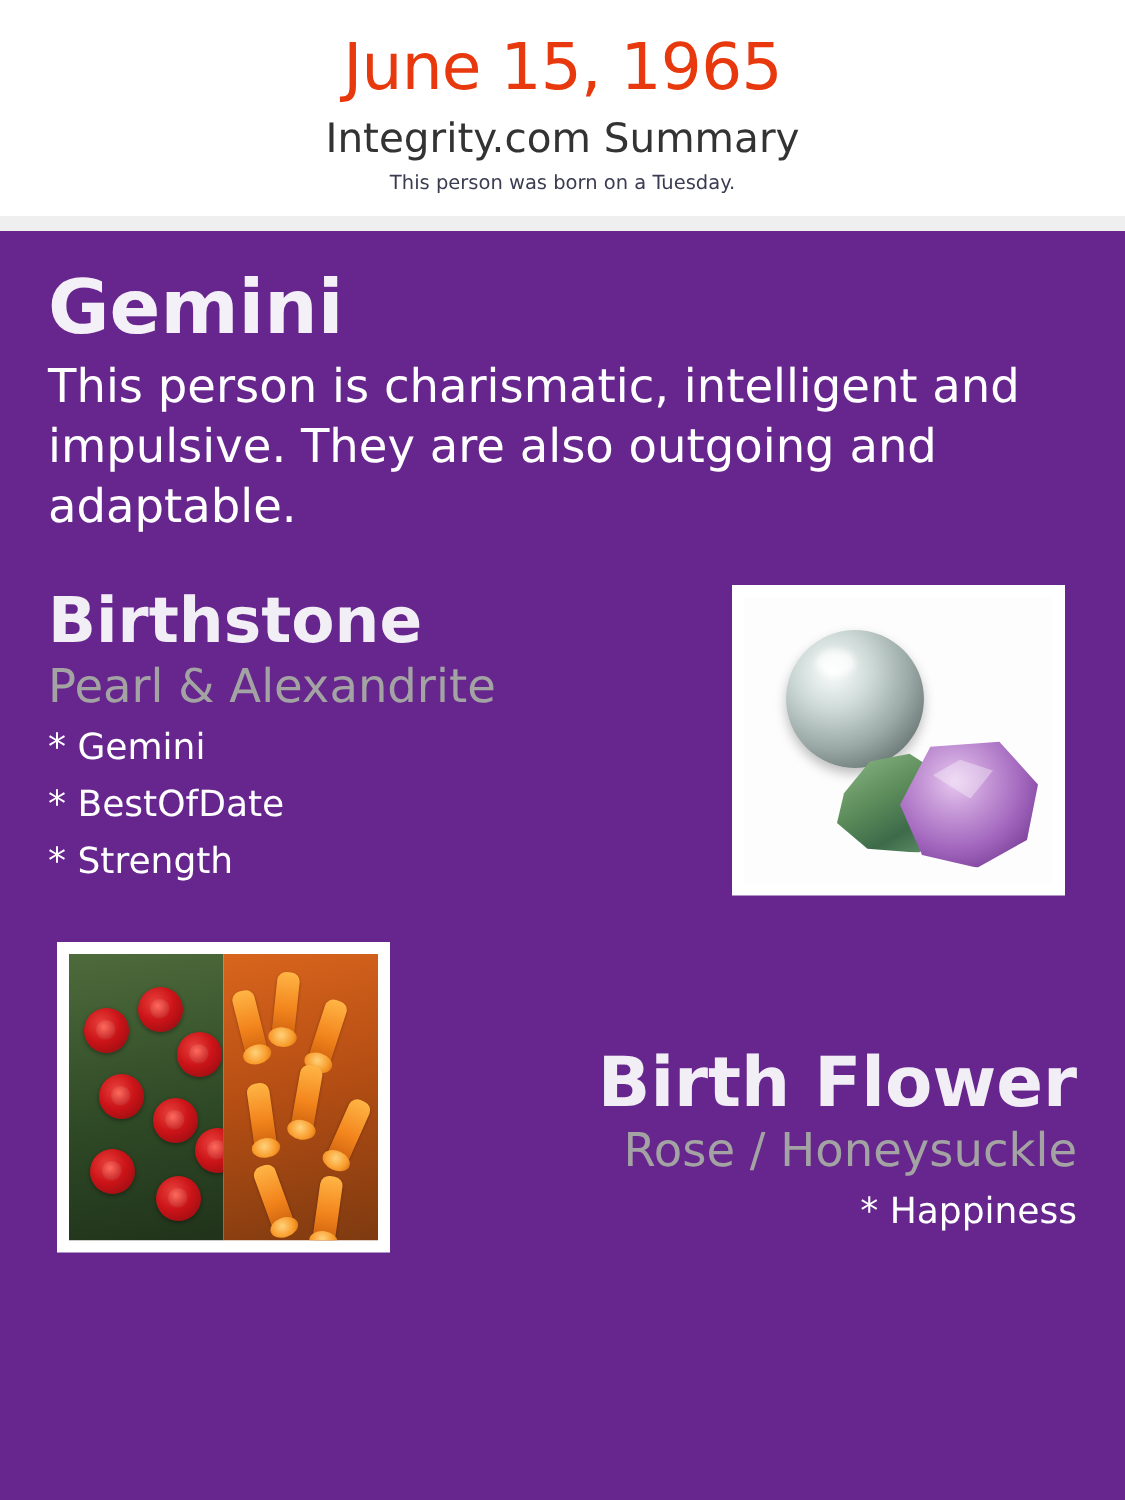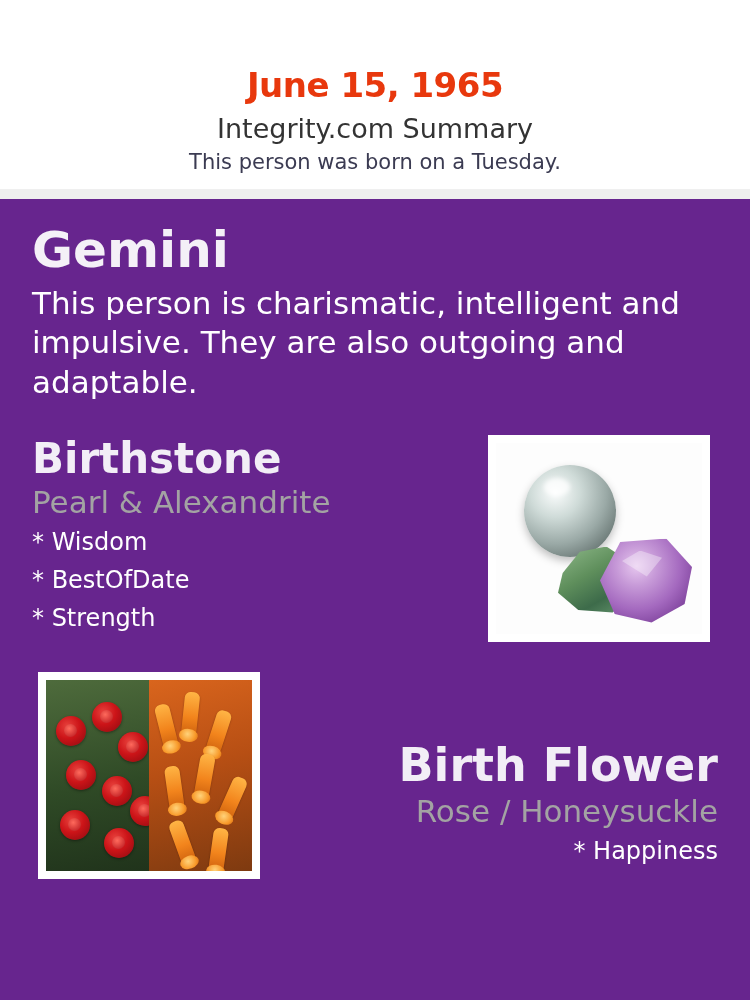--- a/index.html
+++ b/index.html
@@ -22,35 +22,34 @@
 
   
   .header {
     background: #ffffff;
     padding: 22px 20px 14px 20px;
     text-align: center;
     box-sizing: border-box;
   }
   .header-date {
     color: #e8380d;
-    font-size: 34px;
-    font-weight: bold;
+    font-size: 43px;
+    font-weight: normal;
     line-height: 1.08;
     letter-spacing: -0.5px;
-    margin-top: 45px;
   }
   .header-site {
     color: #333333;
     font-size: 27px;
     margin-top: 10px;
     line-height: 1.1;
   }
   .header-sub {
     color: #3b3b52;
-    font-size: 21px;
+    font-size: 13px;
     margin-top: 8px;
     line-height: 1.1;
   }
   .header-rule {
     height: 10px;
     background: #efefef;
     width: 100%;
   }
 
   
@@ -271,21 +270,21 @@
 
   <div class="body-panel">
 
     <div class="sign-title">Gemini</div>
     <div class="sign-desc">This person is charismatic, intelligent and impulsive. They are also outgoing and adaptable.</div>
 
     <div class="stone-section">
       <div class="stone-text">
         <div class="block-title">Birthstone</div>
         <div class="block-sub">Pearl &amp; Alexandrite</div>
-        <div class="trait">* Wisdom</div>
+        <div class="trait">* Gemini</div>
         <div class="trait">* BestOfDate</div>
         <div class="trait">* Strength</div>
       </div>
       <div class="photo-frame stone-frame">
         <div class="stone-canvas">
           <div class="pearl"></div>
           <div class="rough"></div>
           <div class="gem"></div>
         </div>
       </div>

